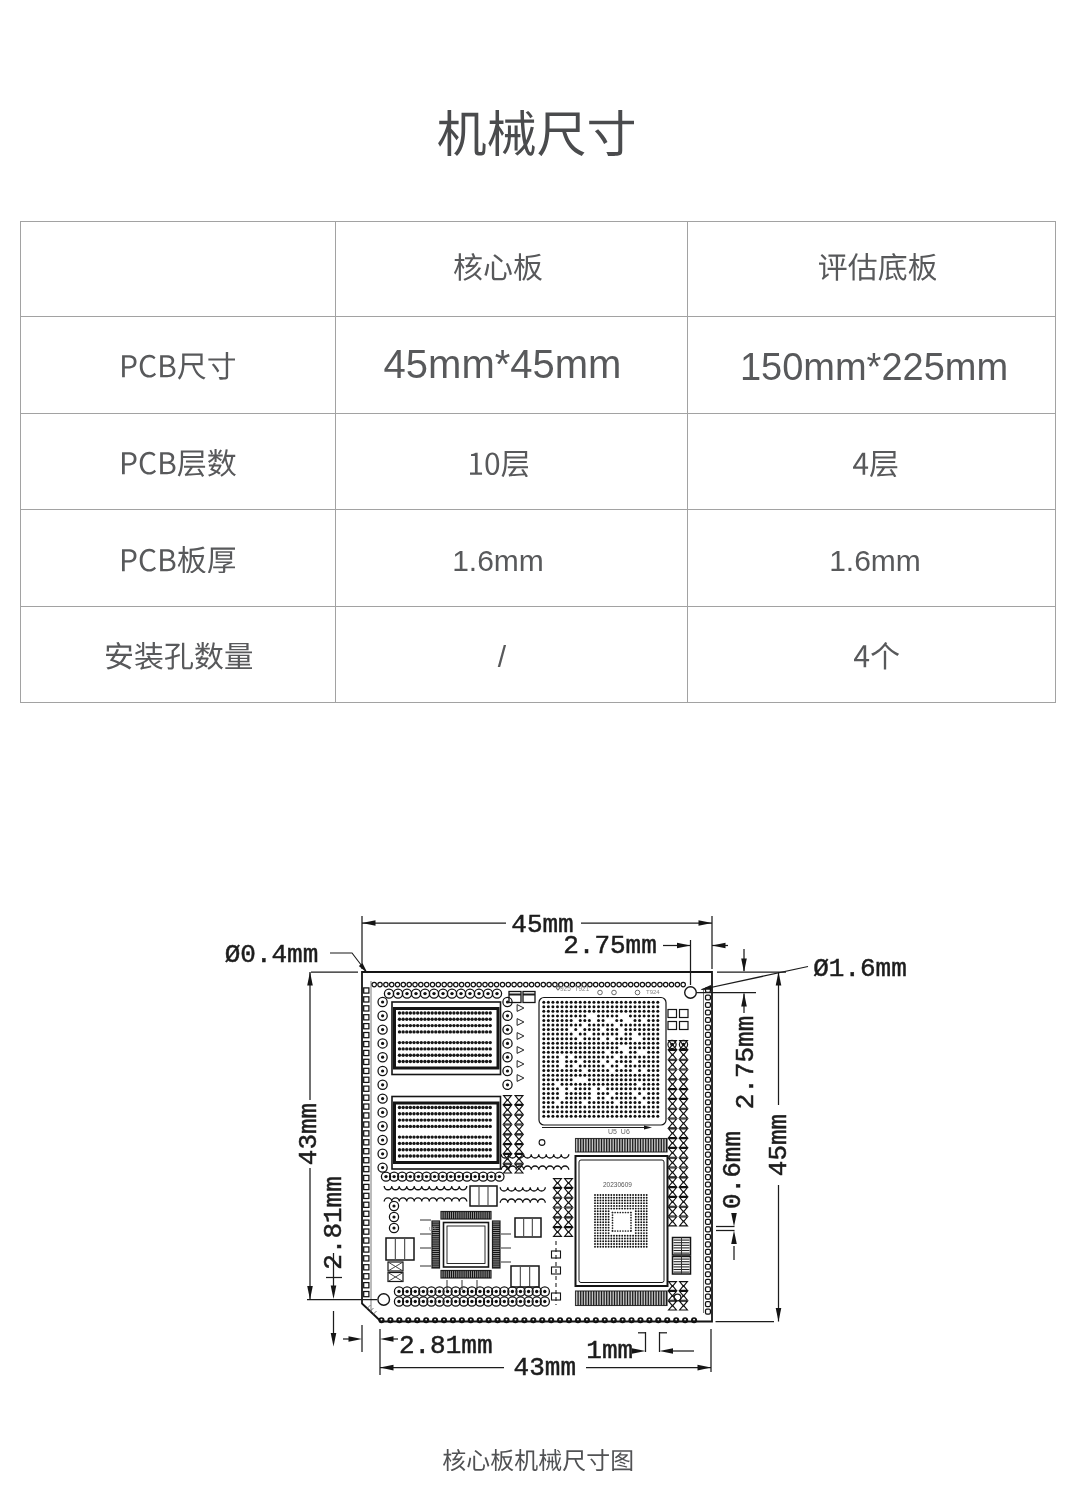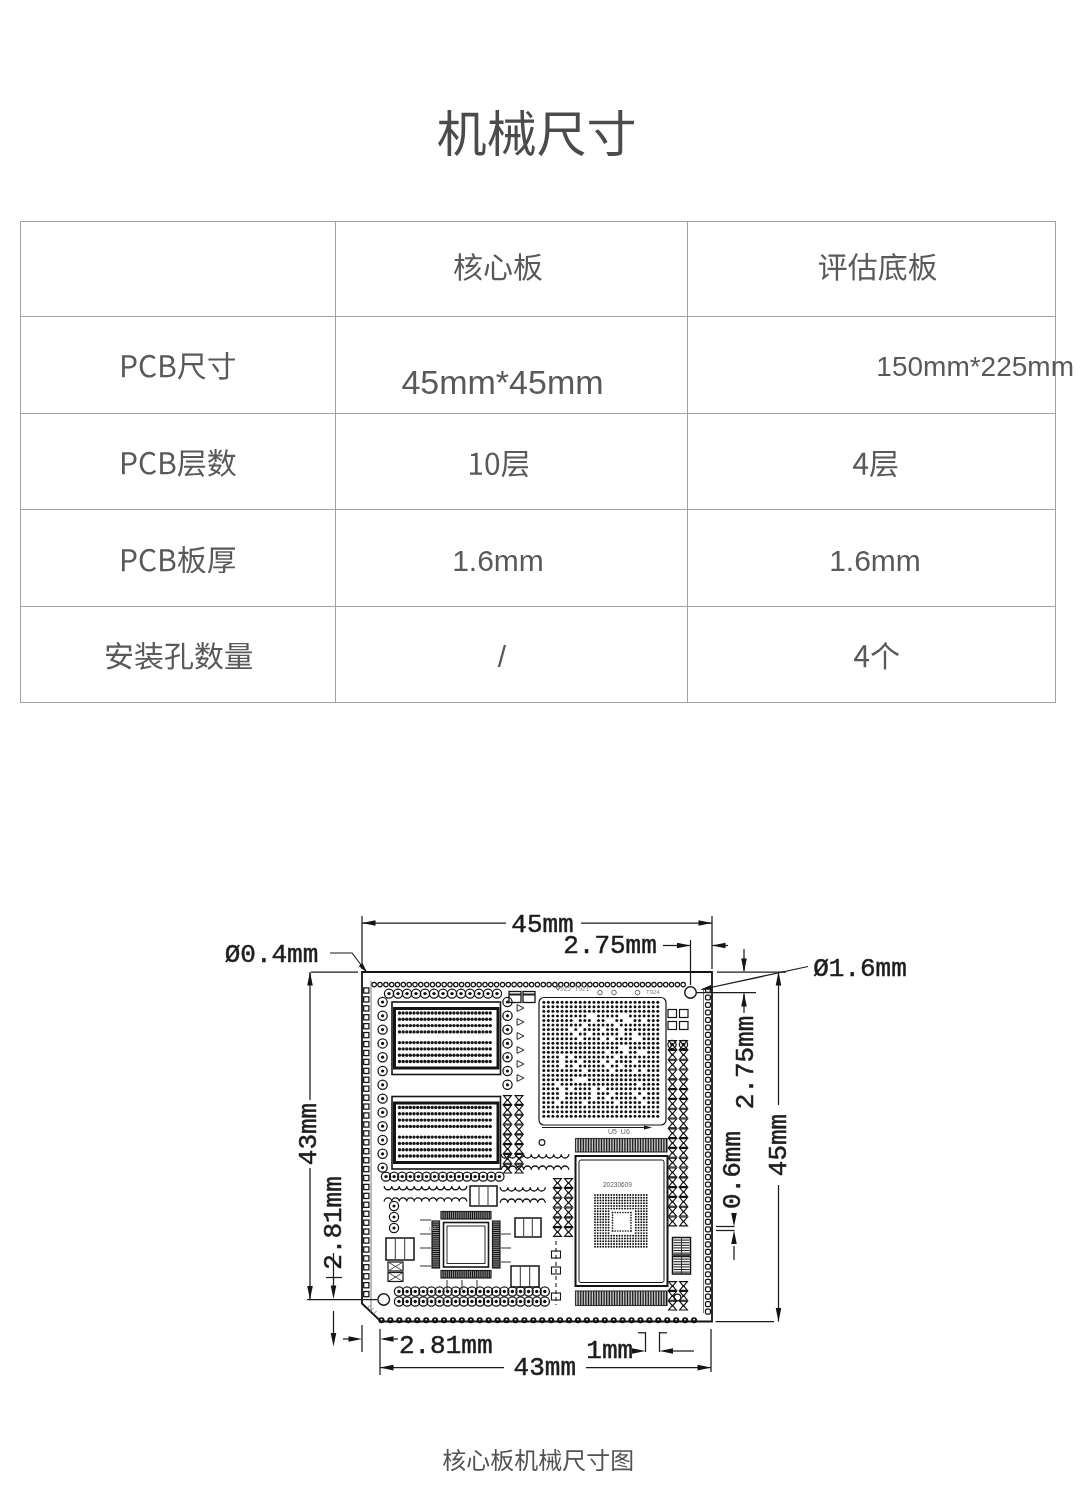--- a/index.html
+++ b/index.html
@@ -60,22 +60,22 @@
 <svg style="position:absolute;left:854.4px;top:642.3px" width="45.1" height="27.6" viewBox="20 -841 1504 920">
     <g transform="scale(1,-1)">
       <path fill="#58595b" d="M340 0H426V202H524V275H426V733H325L20 262V202H340ZM340 275H115L282 525C303 561 323 598 341 633H345C343 596 340 536 340 500Z M1015 546V-79H1093V546ZM1061 841C961 674 779 528 590 446C611 428 633 399 646 377C800 452 948 568 1056 706C1189 550 1321 454 1469 376C1481 400 1504 428 1524 444C1370 519 1228 613 1100 766L1128 810Z"></path>
     </g>
   </svg>
 <svg style="position:absolute;left:443.4px;top:1448.7px" width="189.2" height="22.3" viewBox="33 -844 7884 928">
     <g transform="scale(1,-1)">
       <path fill="#515254" d="M858 370C772 201 580 56 348 -19C362 -34 383 -63 392 -81C517 -37 630 24 724 99C791 44 867 -25 906 -70L963 -19C923 26 845 92 777 145C841 204 895 270 936 342ZM613 822C634 785 653 739 663 703H401V634H592C558 576 502 485 482 464C466 447 438 440 417 436C424 419 436 382 439 364C458 371 487 377 667 389C592 313 499 246 398 200C412 186 432 159 441 143C617 228 770 371 856 525L785 549C769 517 748 486 724 455L555 446C591 501 639 578 673 634H957V703H728L742 708C734 745 708 802 683 844ZM192 840V647H58V577H188C157 440 95 281 33 197C46 179 65 146 73 124C116 188 159 290 192 397V-79H264V445C291 395 322 336 336 305L382 358C364 387 291 501 264 536V577H377V647H264V840Z M1295 561V65C1295 -34 1327 -62 1435 -62C1458 -62 1612 -62 1637 -62C1750 -62 1773 -6 1784 184C1763 190 1731 204 1712 218C1705 45 1696 9 1634 9C1599 9 1468 9 1441 9C1384 9 1373 18 1373 65V561ZM1135 486C1120 367 1087 210 1044 108L1120 76C1161 184 1192 353 1207 472ZM1761 485C1817 367 1872 208 1892 105L1966 135C1945 238 1889 392 1831 512ZM1342 756C1437 689 1555 590 1611 527L1665 584C1607 647 1487 741 1393 805Z M2197 840V647H2058V577H2191C2159 439 2097 278 2032 197C2045 179 2063 145 2071 125C2117 193 2163 305 2197 421V-79H2267V456C2294 405 2326 342 2339 309L2385 366C2368 396 2292 512 2267 546V577H2387V647H2267V840ZM2879 821C2778 779 2585 755 2428 746V502C2428 343 2418 118 2306 -40C2323 -48 2354 -70 2368 -82C2477 75 2499 309 2501 476H2531C2561 351 2604 238 2664 144C2600 70 2524 16 2440 -19C2456 -33 2476 -62 2486 -80C2569 -41 2644 12 2708 82C2764 11 2833 -45 2915 -82C2927 -62 2950 -32 2967 -18C2883 15 2813 70 2756 141C2829 241 2883 370 2911 533L2864 547L2851 544H2501V685C2651 695 2823 718 2929 761ZM2827 476C2802 370 2762 280 2710 204C2661 283 2624 376 2598 476Z M3498 783V462C3498 307 3484 108 3349 -32C3366 -41 3395 -66 3406 -80C3550 68 3571 295 3571 462V712H3759V68C3759 -18 3765 -36 3782 -51C3797 -64 3819 -70 3839 -70C3852 -70 3875 -70 3890 -70C3911 -70 3929 -66 3943 -56C3958 -46 3966 -29 3971 0C3975 25 3979 99 3979 156C3960 162 3937 174 3922 188C3921 121 3920 68 3917 45C3916 22 3913 13 3907 7C3903 2 3895 0 3887 0C3877 0 3865 0 3858 0C3850 0 3845 2 3840 6C3835 10 3833 29 3833 62V783ZM3218 840V626H3052V554H3208C3172 415 3099 259 3028 175C3040 157 3059 127 3067 107C3123 176 3177 289 3218 406V-79H3291V380C3330 330 3377 268 3397 234L3444 296C3421 322 3326 429 3291 464V554H3439V626H3291V840Z M4781 789C4816 756 4855 708 4871 676L4923 709C4905 740 4866 785 4830 818ZM4881 503C4860 404 4830 314 4791 235C4774 331 4760 450 4752 583H4949V651H4749C4747 712 4746 775 4746 840H4675C4676 776 4678 713 4680 651H4372V583H4684C4694 414 4712 262 4739 146C4692 76 4635 17 4566 -29C4581 -39 4608 -61 4618 -72C4672 -32 4719 15 4760 69C4790 -22 4828 -76 4874 -76C4931 -76 4953 -31 4963 105C4947 112 4924 127 4910 143C4906 40 4897 -7 4882 -7C4858 -7 4833 48 4810 142C4870 240 4914 357 4944 493ZM4426 532V360H4366V294H4425C4420 190 4400 82 4322 -5C4337 -14 4360 -31 4371 -44C4458 54 4480 175 4485 294H4559V28H4620V294H4676V360H4620V532H4559V360H4486V532ZM4178 840V628H4062V558H4178V556C4150 419 4092 259 4033 175C4046 157 4064 125 4072 105C4111 164 4148 257 4178 356V-79H4248V435C4270 394 4295 347 4306 321L4348 377C4334 402 4270 497 4248 527V558H4337V628H4248V840Z M5178 792V509C5178 345 5166 125 5033 -31C5050 -40 5082 -68 5095 -84C5209 49 5245 239 5255 399H5514C5578 165 5698 -2 5906 -78C5917 -56 5940 -26 5958 -9C5765 51 5648 200 5591 399H5861V792ZM5258 718H5784V472H5258V509Z M6167 414C6241 337 6319 230 6350 159L6418 202C6385 274 6304 378 6230 453ZM6634 840V627H6052V553H6634V32C6634 8 6626 1 6602 0C6575 0 6488 -1 6395 2C6408 -21 6424 -58 6429 -82C6537 -82 6614 -80 6655 -67C6697 -54 6713 -30 6713 32V553H6949V627H6713V840Z M7375 279C7455 262 7557 227 7613 199L7644 250C7588 276 7487 309 7407 325ZM7275 152C7413 135 7586 95 7682 61L7715 117C7618 149 7445 188 7310 203ZM7084 796V-80H7156V-38H7842V-80H7917V796ZM7156 29V728H7842V29ZM7414 708C7364 626 7278 548 7192 497C7208 487 7234 464 7245 452C7275 472 7306 496 7337 523C7367 491 7404 461 7444 434C7359 394 7263 364 7174 346C7187 332 7203 303 7210 285C7308 308 7413 345 7508 396C7591 351 7686 317 7781 296C7790 314 7809 340 7823 353C7735 369 7647 396 7569 432C7644 481 7707 538 7749 606L7706 631L7695 628H7436C7451 647 7465 666 7477 686ZM7378 563 7385 570H7644C7608 531 7560 496 7506 465C7455 494 7411 527 7378 563Z"></path>
     </g>
   </svg>
-<div style="position:absolute;left:302.5px;top:367px;width:400px;text-align:center;font-size:34px;line-height:30px;color:#58595b">45mm*45mm</div>
-<div style="position:absolute;left:674.0px;top:352.3px;width:400px;text-align:right;font-size:28px;line-height:30px;color:#58595b">150mm*225mm</div>
+<div style="position:absolute;left:302.5px;top:349px;width:400px;text-align:center;font-size:40px;line-height:30px;color:#58595b">45mm*45mm</div>
+<div style="position:absolute;left:674.0px;top:352.3px;width:400px;text-align:center;font-size:38px;line-height:30px;color:#58595b">150mm*225mm</div>
 <div style="position:absolute;left:298.0px;top:545.8px;width:400px;text-align:center;font-size:30px;line-height:30px;color:#58595b">1.6mm</div>
 <div style="position:absolute;left:675.0px;top:545.8px;width:400px;text-align:center;font-size:30px;line-height:30px;color:#58595b">1.6mm</div>
 <div style="position:absolute;left:302.0px;top:642.3px;width:400px;text-align:center;font-size:30px;line-height:30px;color:#58595b">/</div>
 <svg style="position:absolute;left:0;top:0" width="1080" height="1502" viewBox="0 0 1080 1502">
 <path d="M362,972 H712 V1321.5 H381 L362,1303.5 Z" stroke="#151515" stroke-width="1.8" fill="white"></path>
 <line x1="371.0" y1="981.0" x2="371.0" y2="1311.0" stroke="#555" stroke-width="0.8"></line>
 <line x1="703.5" y1="990.0" x2="703.5" y2="1313.0" stroke="#555" stroke-width="0.8"></line>
 <line x1="366.5" y1="1309.0" x2="370.5" y2="1305.0" stroke="#555" stroke-width="0.8"></line>
 <line x1="369.5" y1="1312.0" x2="373.5" y2="1308.0" stroke="#555" stroke-width="0.8"></line>
 <line x1="372.5" y1="1315.0" x2="376.5" y2="1311.0" stroke="#555" stroke-width="0.8"></line>

